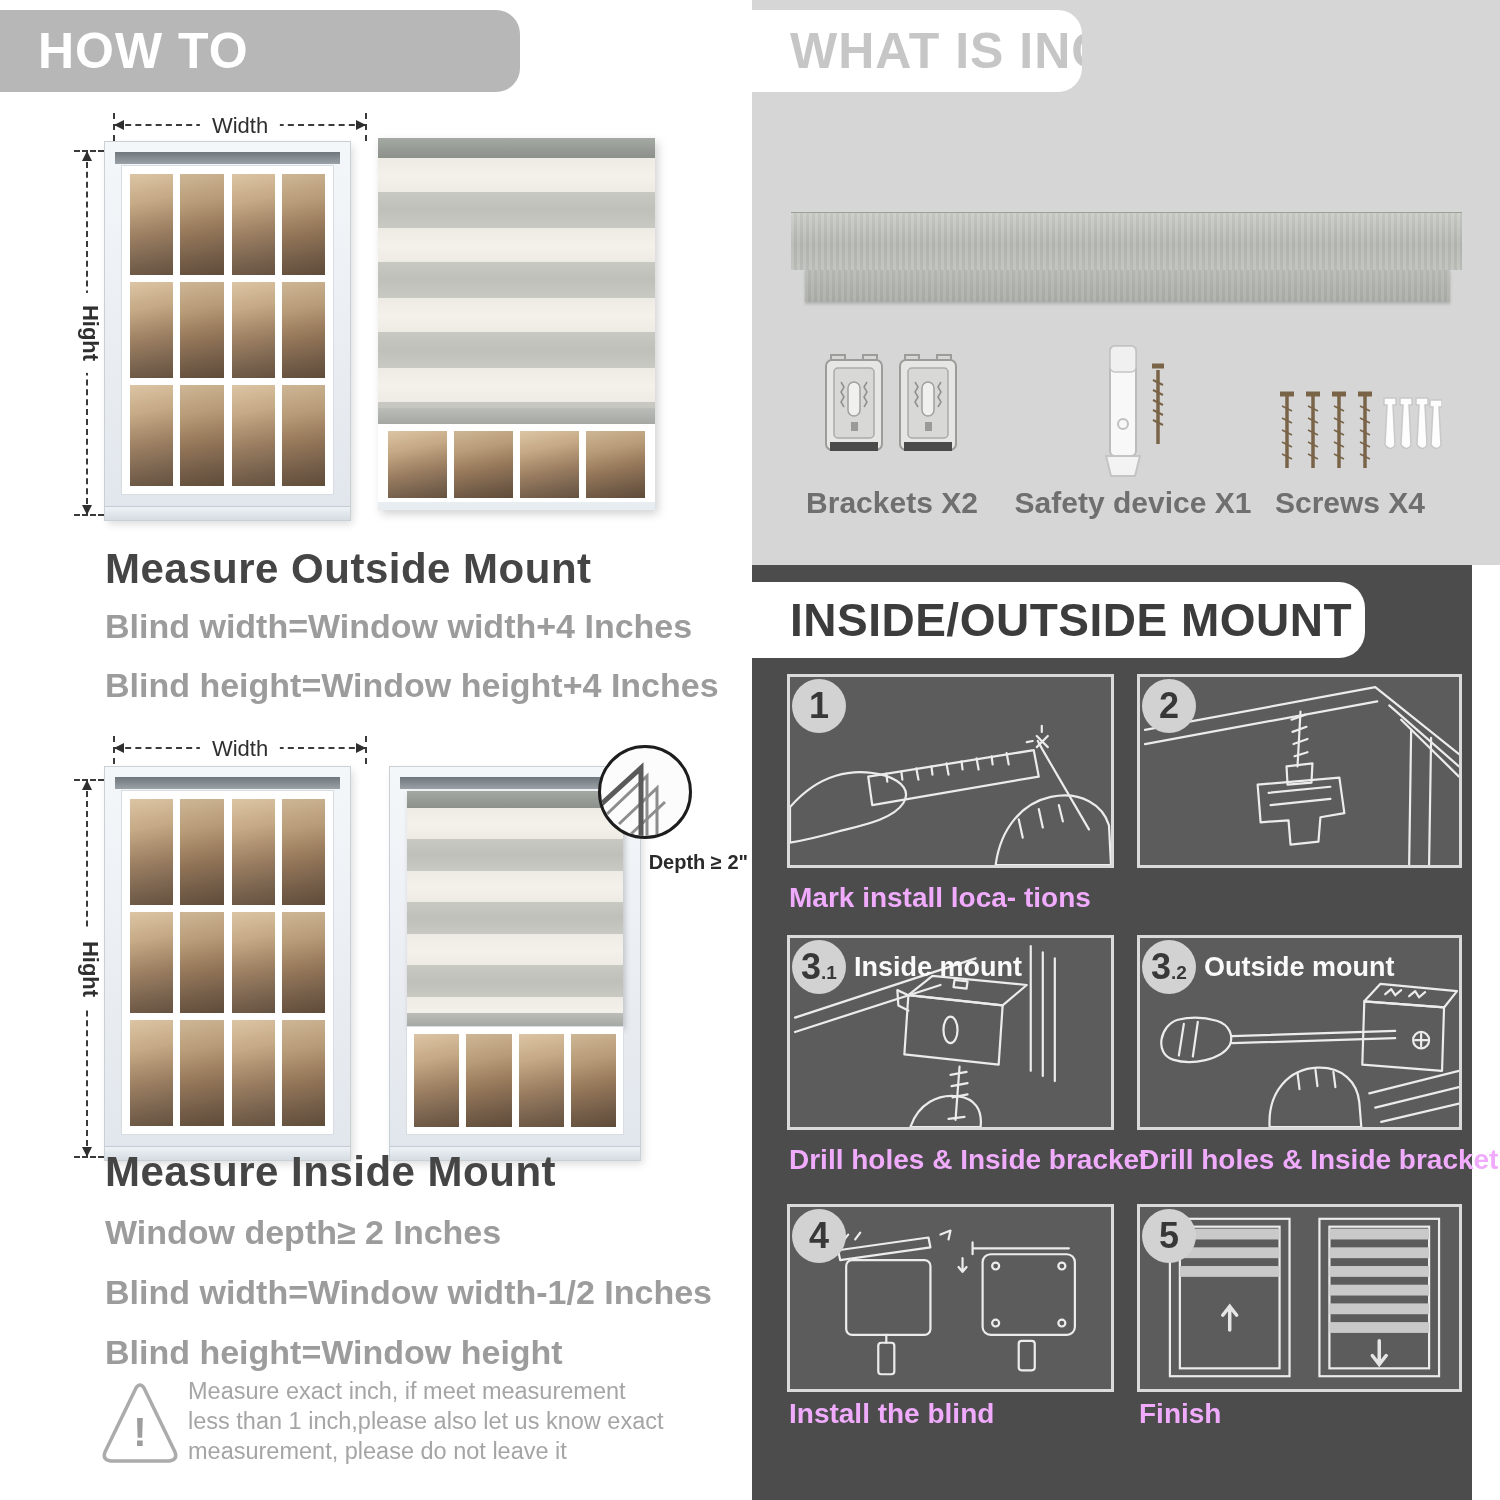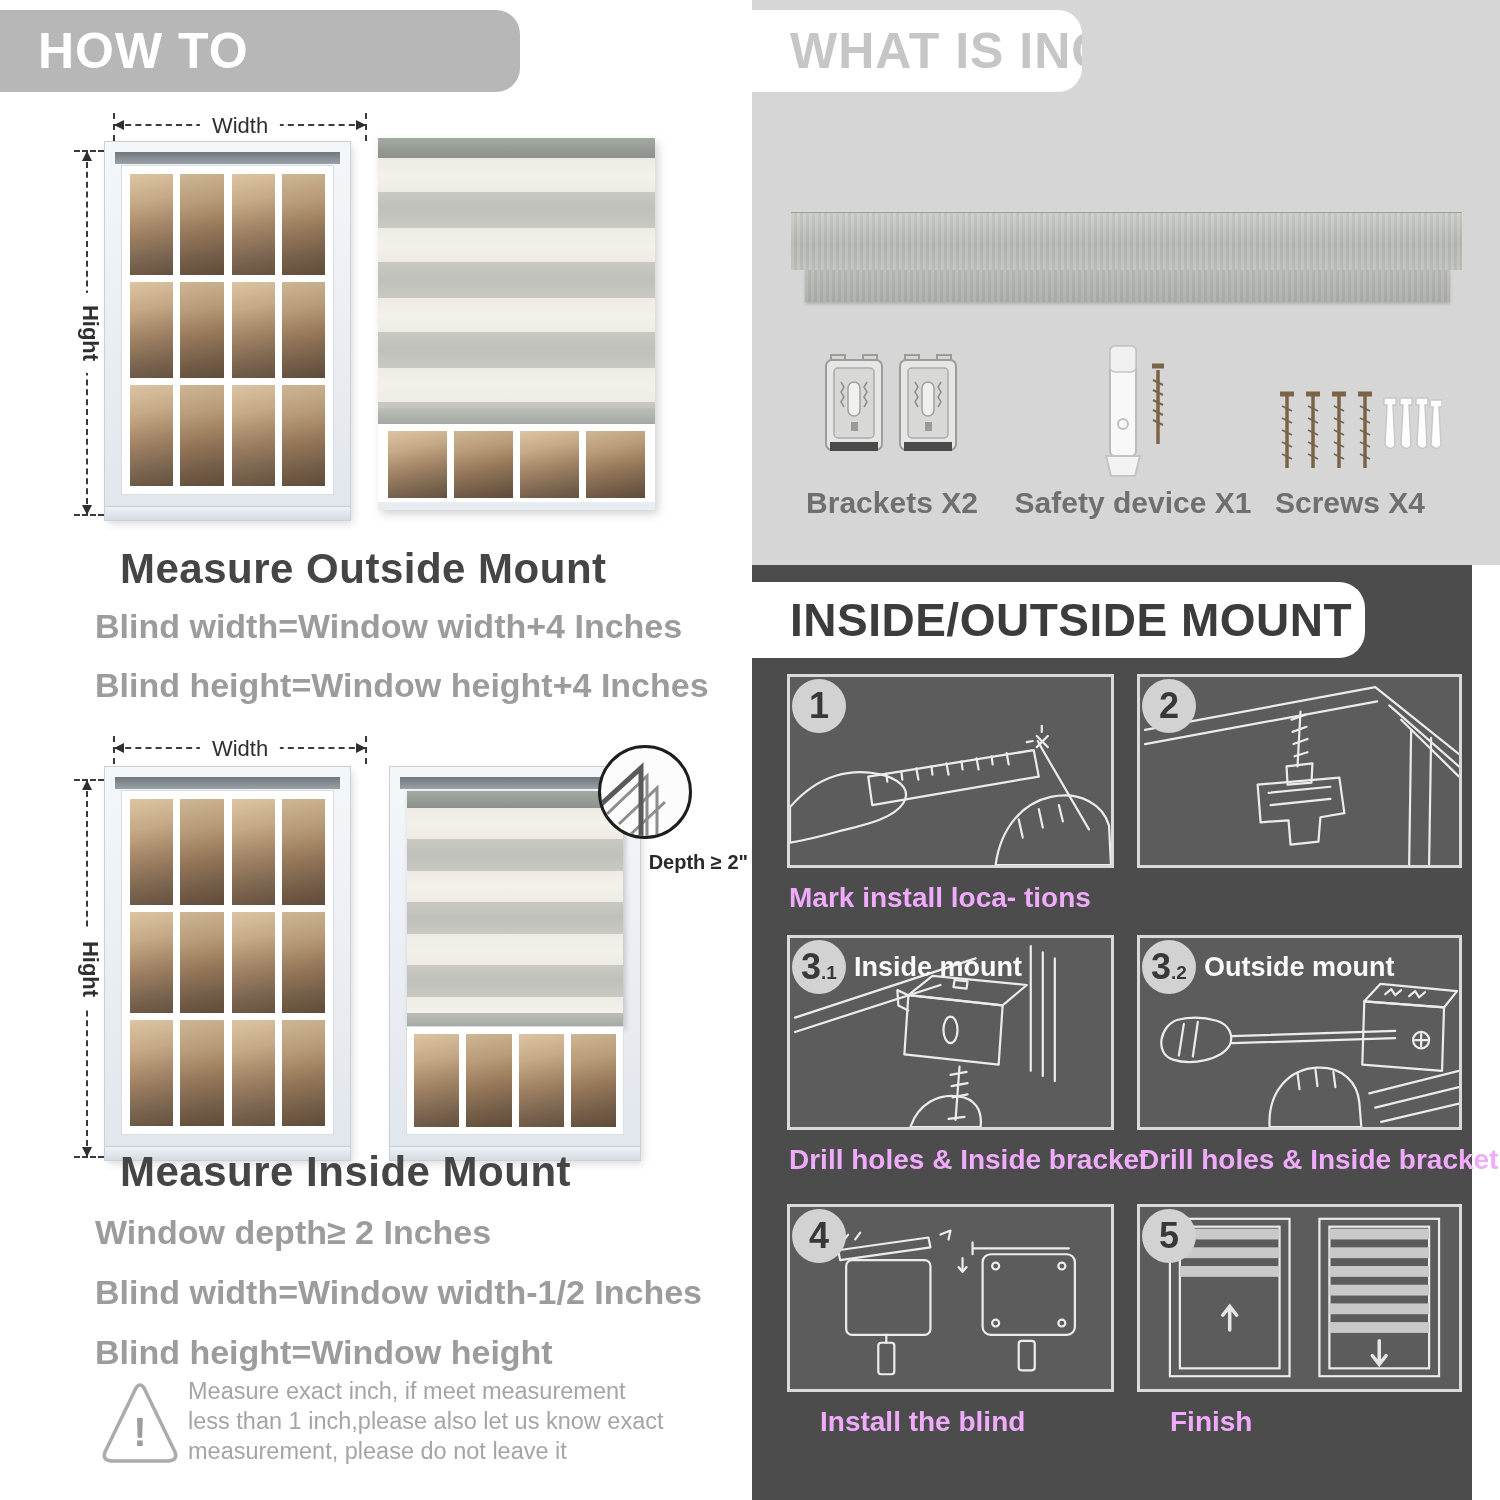--- a/index.html
+++ b/index.html
@@ -62,22 +62,22 @@
   .w2-cassette { height:17px; background:linear-gradient(180deg,#a4a9a3,#8b908a); }
   .w2-body { height:205px; background:repeating-linear-gradient(180deg,#edebe4 0px,#f3f1ea 16px,#edebe4 31px,#c7c9c2 31px,#bec0b9 47px,#c7c9c2 63px); }
   .w2-rail { height:14px; background:linear-gradient(180deg,#bbbeb8,#a5a8a2); }
   .w2-panes { position:absolute; left:17px; right:17px; top:260px; bottom:26px; background:#ffffff;
               padding:7px; display:grid; grid-template-columns:1fr 1fr 1fr 1fr; gap:7px; box-shadow:0 0 0 1px #d7dde2; }
 
   .depth-circle { position:absolute; width:94px; height:94px; border-radius:50%; background:#fcfcfc;
                   border:3px solid #1d1d1d; overflow:hidden; }
   .depth-label { position:absolute; font-size:20px; font-weight:bold; color:#2a2a2a; white-space:nowrap; }
 
-  .h2l { position:absolute; left:120px; font-size:42px; font-weight:bold; color:#454545; letter-spacing:.5px; }
-  .pl  { position:absolute; left:95px; font-size:34px; font-weight:bold; color:#9c9c9c; }
+  .h2l { position:absolute; left:105px; font-size:42px; font-weight:bold; color:#454545; letter-spacing:.5px; }
+  .pl  { position:absolute; left:105px; font-size:34px; font-weight:bold; color:#9c9c9c; }
 
   .warn-tri { position:absolute; left:100px; top:1380px; }
   .warn-text { position:absolute; left:188px; top:1376px; width:480px; font-size:23.5px; line-height:30px;
                color:#a5a5a5; font-weight:500; }
 
   
   .rtop { position:absolute; left:752px; top:0; width:748px; height:565px; background:#d6d6d6; }
   .rheader { position:absolute; left:0; top:10px; width:330px; height:82px; background:#ffffff;
              border-radius:0 24px 24px 0; color:#c6c6c6; font-size:50px; font-weight:bold;
              line-height:82px; padding-left:38px; letter-spacing:1px; white-space:nowrap; overflow:hidden; }
@@ -100,21 +100,21 @@
              line-height:76px; padding-left:38px; letter-spacing:.5px; white-space:nowrap; }
   .cell { position:absolute; }
   .panel { position:relative; border:3px solid #dadada; background:#5c5c5c; }
   .art { position:absolute; left:0; top:0; width:100%; height:100%; }
   .badge { position:absolute; left:2px; top:2px; width:54px; height:54px; border-radius:50%;
            background:#d2d2d2; color:#383838; text-align:center; }
   .bnum { font-size:36px; font-weight:bold; line-height:54px; }
   .bsub { font-size:19px; font-weight:bold; }
   .ptitle { position:absolute; left:64px; top:14px; font-size:27px; font-weight:bold; color:#fafafa; }
   .cap { position:absolute; left:2px; width:100%; font-size:28px; font-weight:bold; color:#f0abfc; white-space:nowrap; }
-  .c1 { top:208px; } .c2 { top:209px; } .c3 { top:202px;margin-left:31px; }
+  .c1 { top:208px; } .c2 { top:209px; } .c3 { top:194px; }
 
   svg { display:block; }
   .lart { stroke:#ececec; stroke-width:2.2; fill:none; stroke-linecap:round; stroke-linejoin:round; }
 </style>
 </head>
 <body>
 
 <div class="page">
 
   <div class="lheader">HOW TO MEASURE</div>

